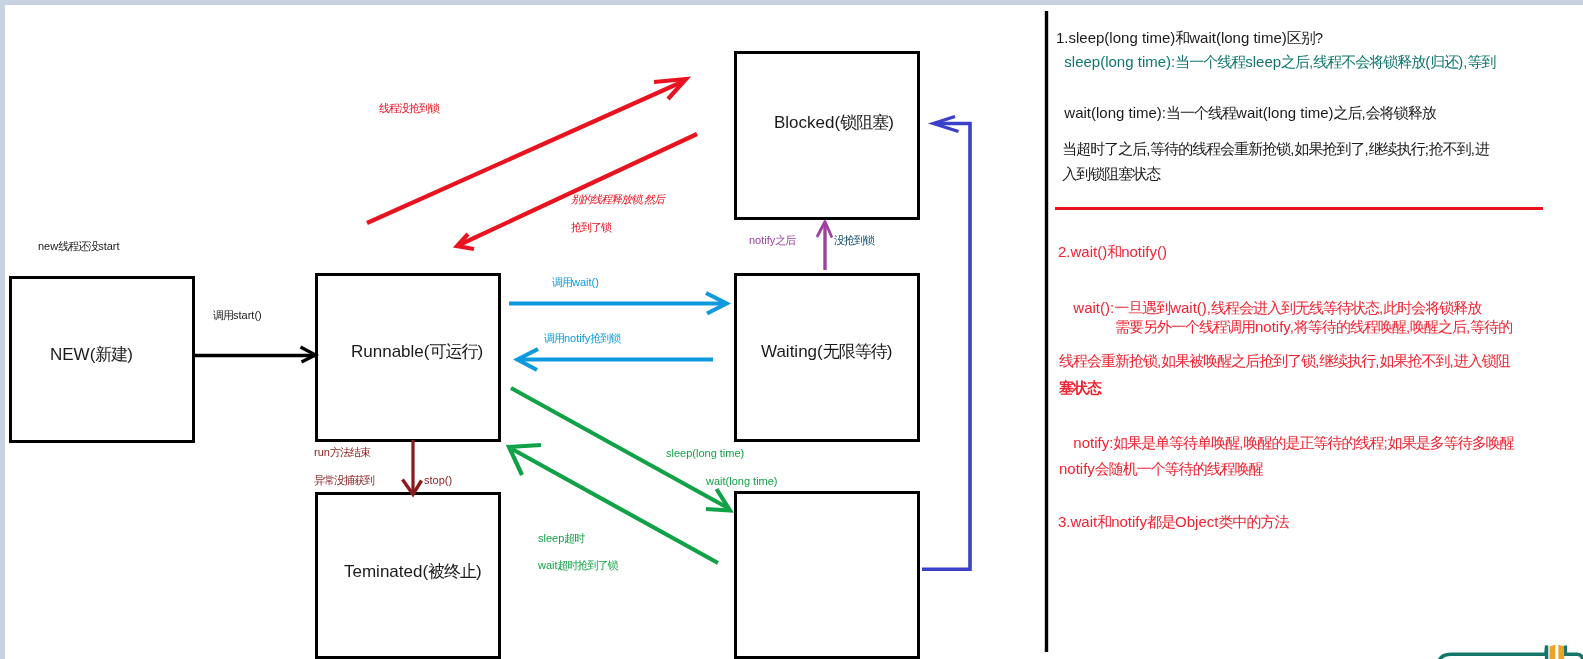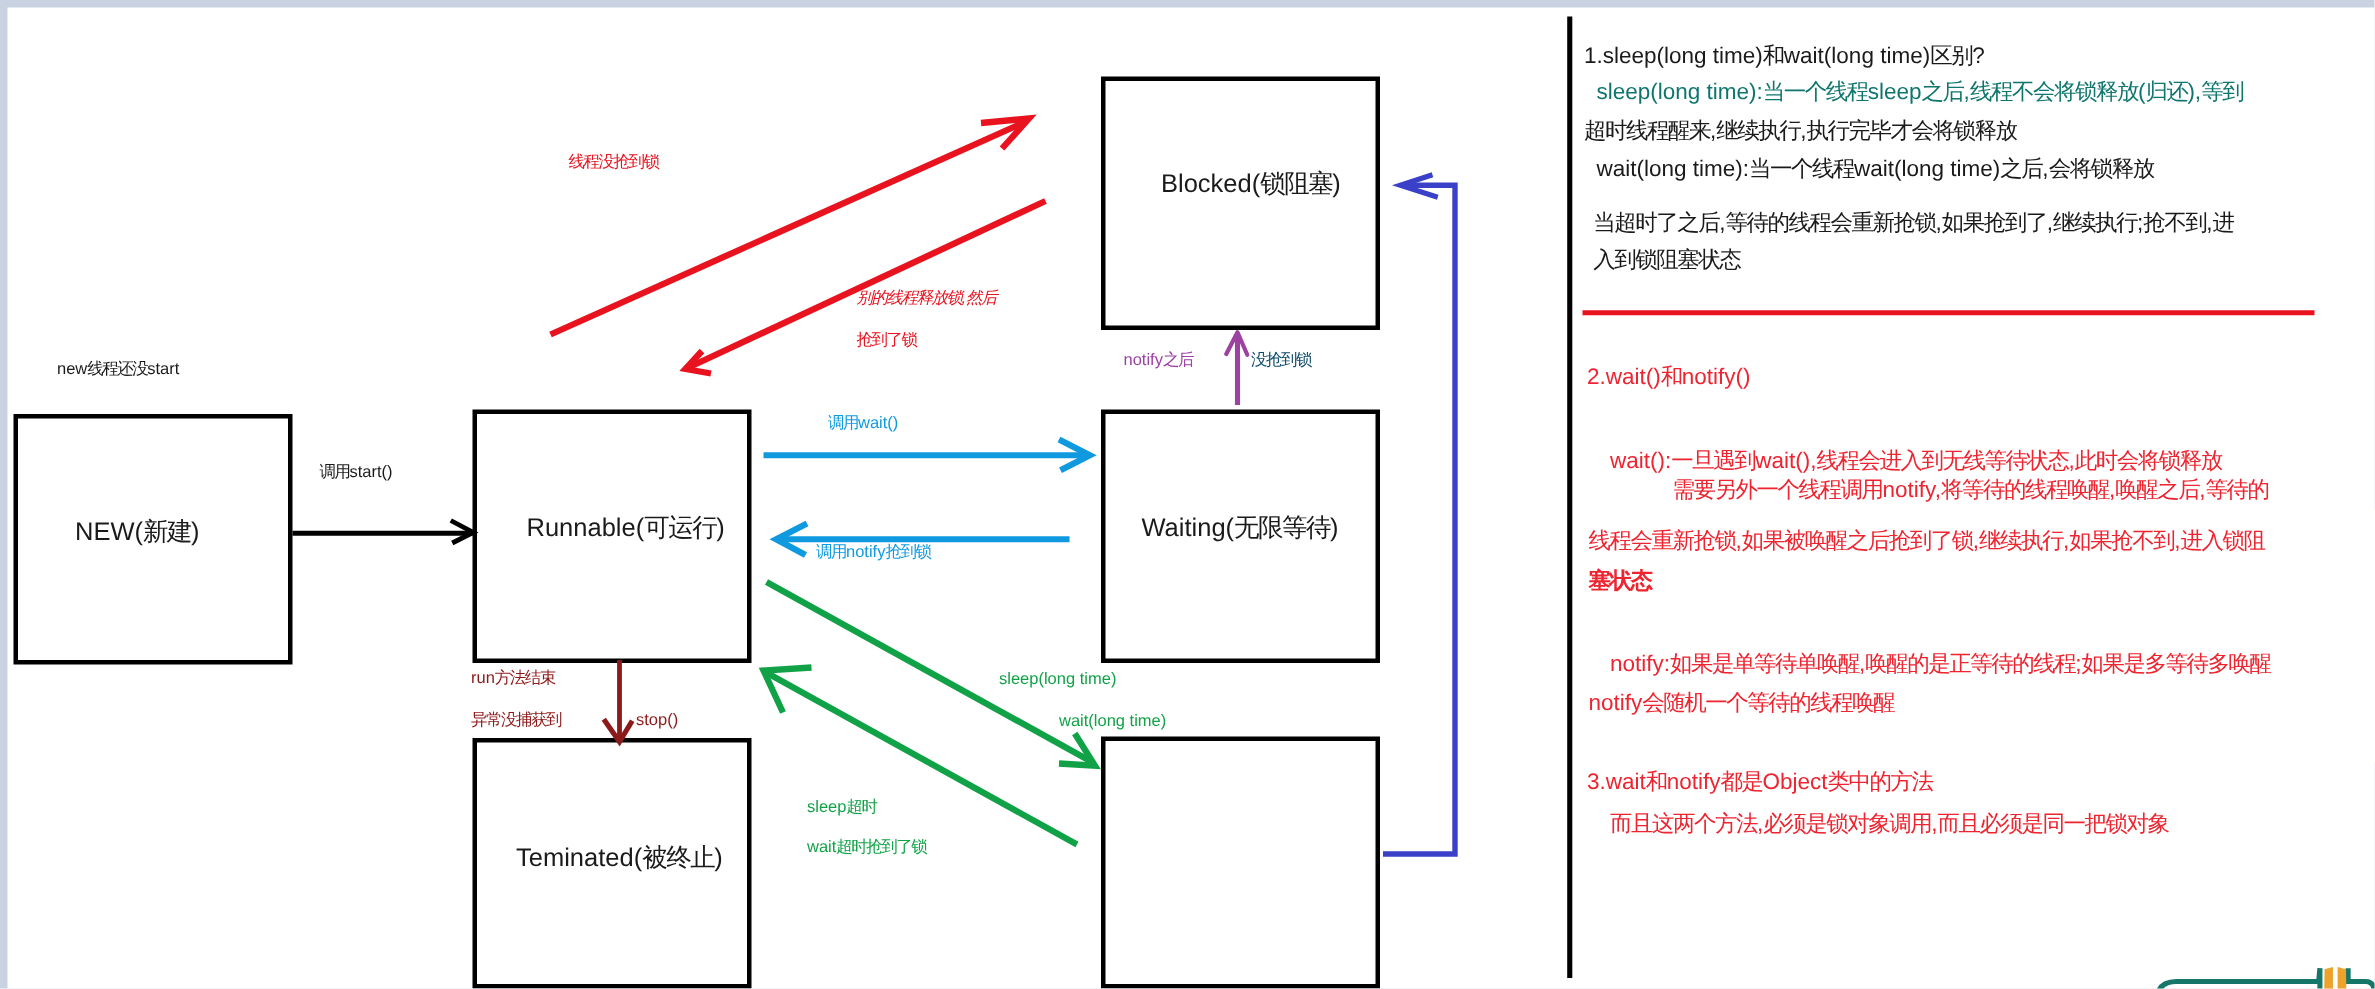--- a/index.html
+++ b/index.html
@@ -95,53 +95,51 @@
   <div class="lbl" style="left:33px;top:235px;color:#1a1a1a;">new<span class="cjk">线程还没</span>start</div>
 
   <div class="lbl" style="left:208px;top:304px;color:#1a1a1a;"><span class="cjk">调用</span>start()</div>
 
   <div class="lbl" style="left:374px;top:97px;color:#e8131f;"><span class="cjk">线程没抢到锁</span></div>
 
   <div class="lbl" style="left:566px;top:188px;color:#e8131f;font-style:italic;"><span class="cjk">别的线程释放锁</span>,<span class="cjk">然后</span></div>
   <div class="lbl" style="left:566px;top:216px;color:#e8131f;"><span class="cjk">抢到了锁</span></div>
 
   <div class="lbl" style="left:547px;top:271px;color:#0f9ae0;"><span class="cjk">调用</span>wait()</div>
-  <div class="lbl" style="left:539px;top:327px;color:#0f9ae0;margin-top:30px;"><span class="cjk">调用</span>notify<span class="cjk">抢到锁</span></div>
+  <div class="lbl" style="left:539px;top:327px;color:#0f9ae0;"><span class="cjk">调用</span>notify<span class="cjk">抢到锁</span></div>
 
   <div class="lbl" style="left:744px;top:229px;color:#9c42a0;">notify<span class="cjk">之后</span></div>
   <div class="lbl" style="left:829px;top:229px;color:#0c4a6e;"><span class="cjk">没抢到锁</span></div>
 
   <div class="lbl" style="left:309px;top:441px;color:#8b1a1a;">run<span class="cjk">方法结束</span></div>
   <div class="lbl" style="left:309px;top:469px;color:#8b1a1a;"><span class="cjk">异常没捕获到</span></div>
   <div class="lbl" style="left:419px;top:469px;color:#8b1a1a;">stop()</div>
 
   <div class="lbl" style="left:661px;top:442px;color:#11a247;">sleep(long time)</div>
   <div class="lbl" style="left:701px;top:470px;color:#11a247;">wait(long time)</div>
   <div class="lbl" style="left:533px;top:527px;color:#11a247;">sleep<span class="cjk">超时</span></div>
   <div class="lbl" style="left:533px;top:554px;color:#11a247;">wait<span class="cjk">超时抢到了锁</span></div>
 
 
   <div class="note" style="left:1051px;top:25px;color:#1a1a1a;">1.sleep(long time)<span class="cjk">和</span>wait(long time)<span class="cjk">区别</span>?</div>
   <div class="note" style="left:1051px;top:49px;color:#0f766e;">  sleep(long time):<span class="cjk">当一个线程</span>sleep<span class="cjk">之后</span>,<span class="cjk">线程不会将锁释放</span>(<span class="cjk">归还</span>),<span class="cjk">等到</span></div>
-  <div class="note" style="left:1051px;top:75px;color:#1a1a1a;"><span class="cjk">超时线程醒来</span>,<span class="cjk">继续执行</span>,<span class="cjk">执行完毕才会将锁释放</span></div>
   <div class="note" style="left:1051px;top:100px;color:#1a1a1a;">  wait(long time):<span class="cjk">当一个线程</span>wait(long time)<span class="cjk">之后</span>,<span class="cjk">会将锁释放</span></div>
   <div class="note" style="left:1053px;top:136px;color:#1a1a1a;"> <span class="cjk">当超时了之后</span>,<span class="cjk">等待的线程会重新抢锁</span>,<span class="cjk">如果抢到了</span>,<span class="cjk">继续执行</span>;<span class="cjk">抢不到</span>,<span class="cjk">进</span></div>
   <div class="note" style="left:1053px;top:161px;color:#1a1a1a;"> <span class="cjk">入到锁阻塞状态</span></div>
 
   <div class="note" style="left:1053px;top:239px;color:#ee2430;">2.wait()<span class="cjk">和</span>notify()</div>
   <div class="note" style="left:1060px;top:295px;color:#ee2430;">  wait():<span class="cjk">一旦遇到</span>wait(),<span class="cjk">线程会进入到无线等待状态</span>,<span class="cjk">此时会将锁释放</span></div>
   <div class="note" style="left:1060px;top:314px;color:#ee2430;">            <span class="cjk">需要另外一个线程调用</span>notify,<span class="cjk">将等待的线程唤醒</span>,<span class="cjk">唤醒之后</span>,<span class="cjk">等待的</span></div>
   <div class="note" style="left:1054px;top:348px;color:#ee2430;"><span class="cjk">线程会重新抢锁</span>,<span class="cjk">如果被唤醒之后抢到了锁</span>,<span class="cjk">继续执行</span>,<span class="cjk">如果抢不到</span>,<span class="cjk">进入锁阻</span></div>
   <div class="note" style="left:1054px;top:375px;color:#ee2430;font-weight:bold;"><span class="cjk">塞状态</span></div>
 
   <div class="note" style="left:1060px;top:430px;color:#ee2430;">  notify:<span class="cjk">如果是单等待单唤醒</span>,<span class="cjk">唤醒的是正等待的线程</span>;<span class="cjk">如果是多等待多唤醒</span></div>
   <div class="note" style="left:1054px;top:456px;color:#ee2430;">notify<span class="cjk">会随机一个等待的线程唤醒</span></div>
 
   <div class="note" style="left:1053px;top:509px;color:#ee2430;">3.wait<span class="cjk">和</span>notify<span class="cjk">都是</span>Object<span class="cjk">类中的方法</span></div>
-  <div class="note" style="left:1060px;top:537px;color:#ee2430;">  <span class="cjk">而且这两个方法</span>,<span class="cjk">必须是锁对象调用</span>,<span class="cjk">而且必须是同一把锁对象</span></div>
 
   <svg style="position:absolute;left:1415px;top:624px;display:block;overflow:visible;" width="163" height="30" viewBox="0 0 163 30">
     <g fill="none" stroke="#15776a" stroke-width="3.4" stroke-linecap="butt" stroke-linejoin="miter">
       <path d="M18 38 Q18 25.3 31 25.3 L125.8 25.3 L126.6 16.5 L126.6 30"></path>
       <path d="M126.6 30 Q127 39 136 40"></path>
       <path d="M145.4 16.5 L145.4 25.3 L157 25.3 Q163 25.3 163 33"></path>
     </g>
     <g fill="#eda22b">
       <path d="M129.7 17.2 L135.3 15.7 L135.3 36 L129.4 36 Z"></path>
       <path d="M138.4 15.7 L144 17.2 L144.3 36 L138.4 36 Z"></path>

